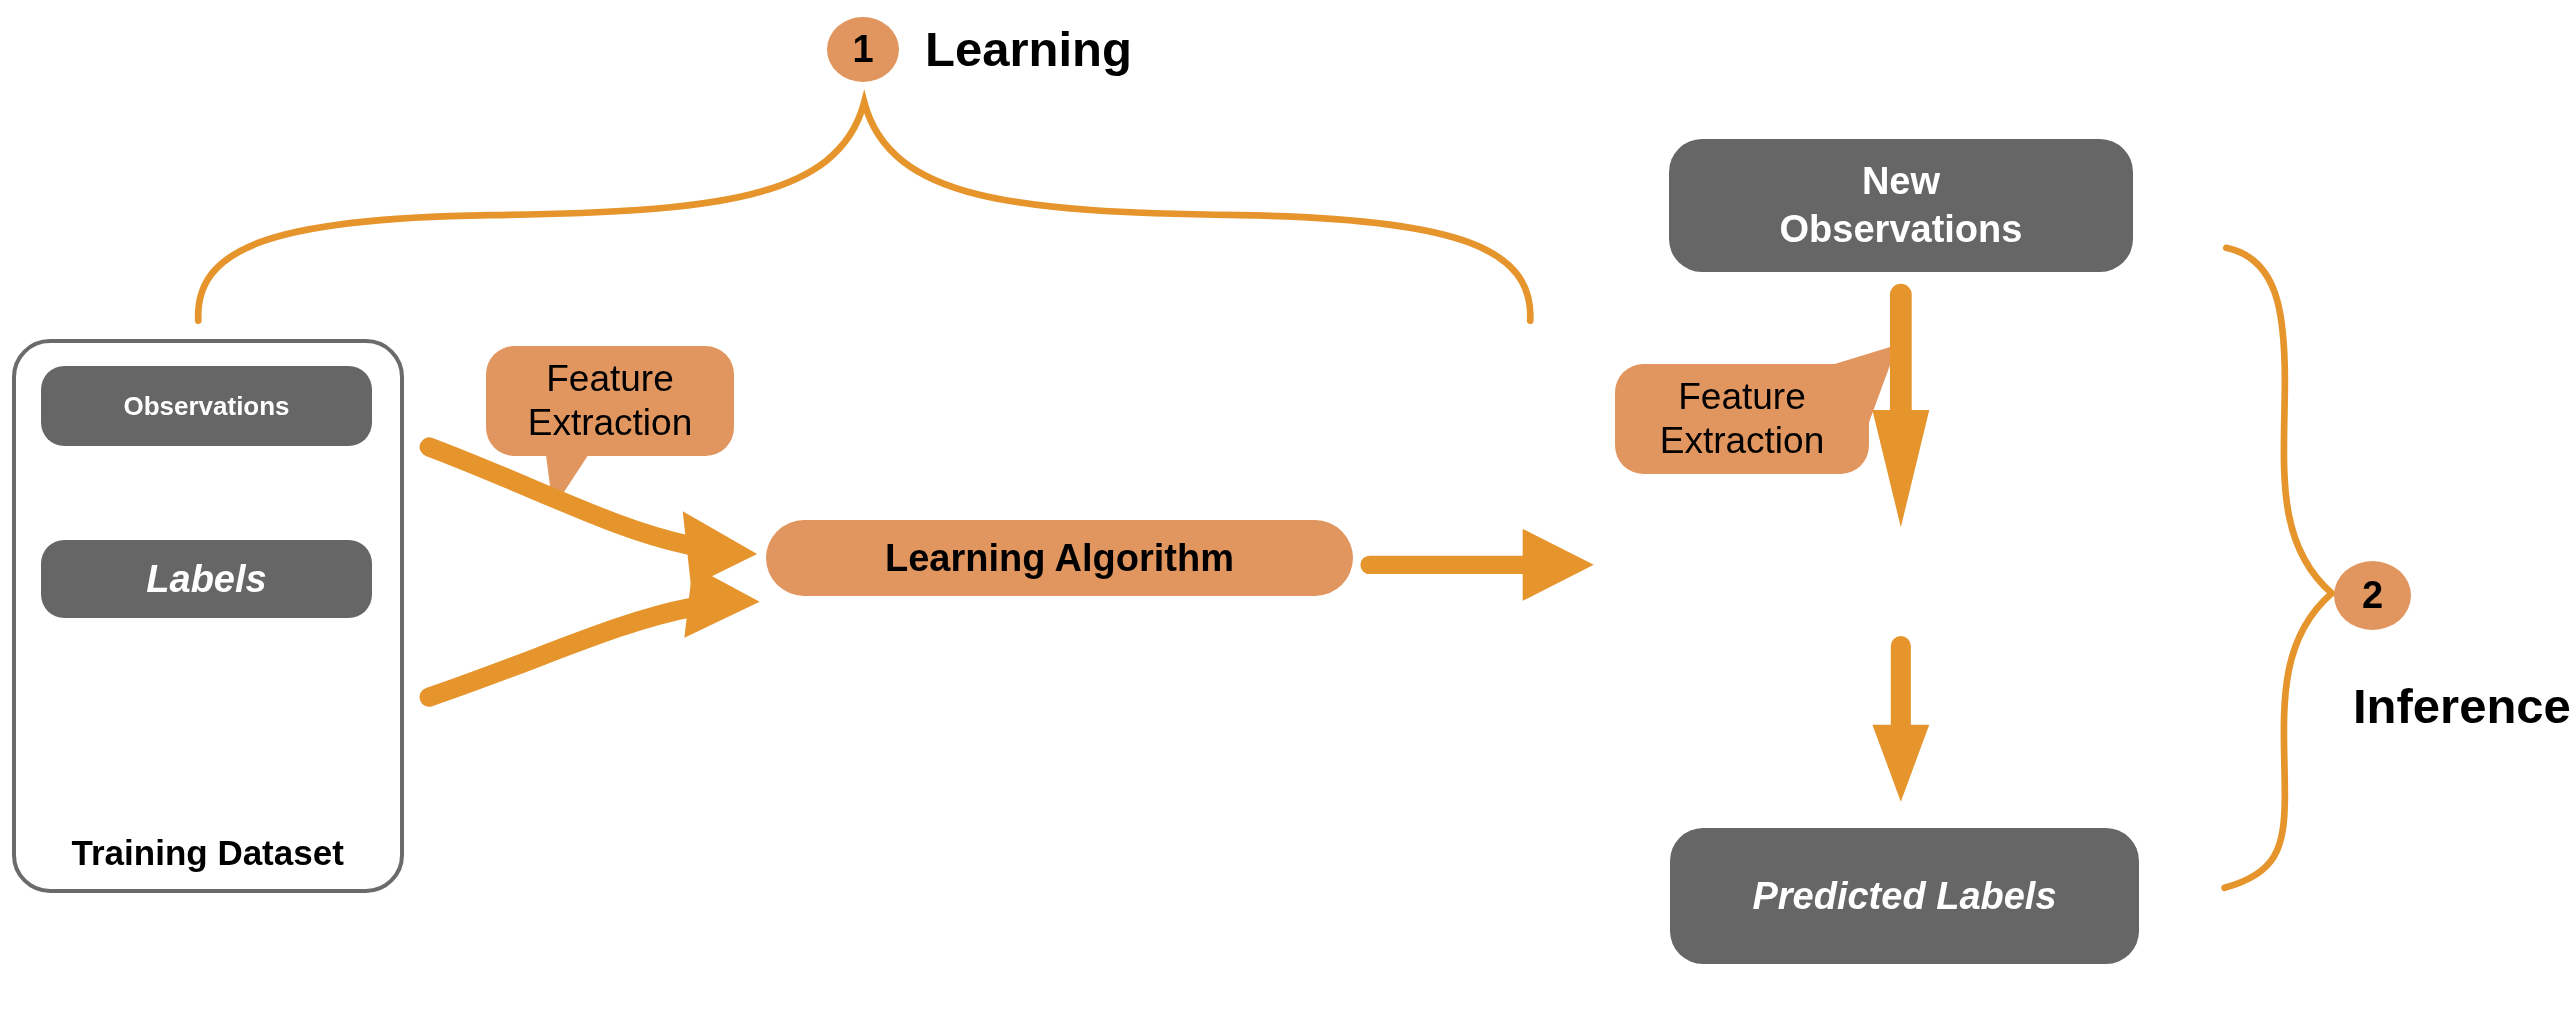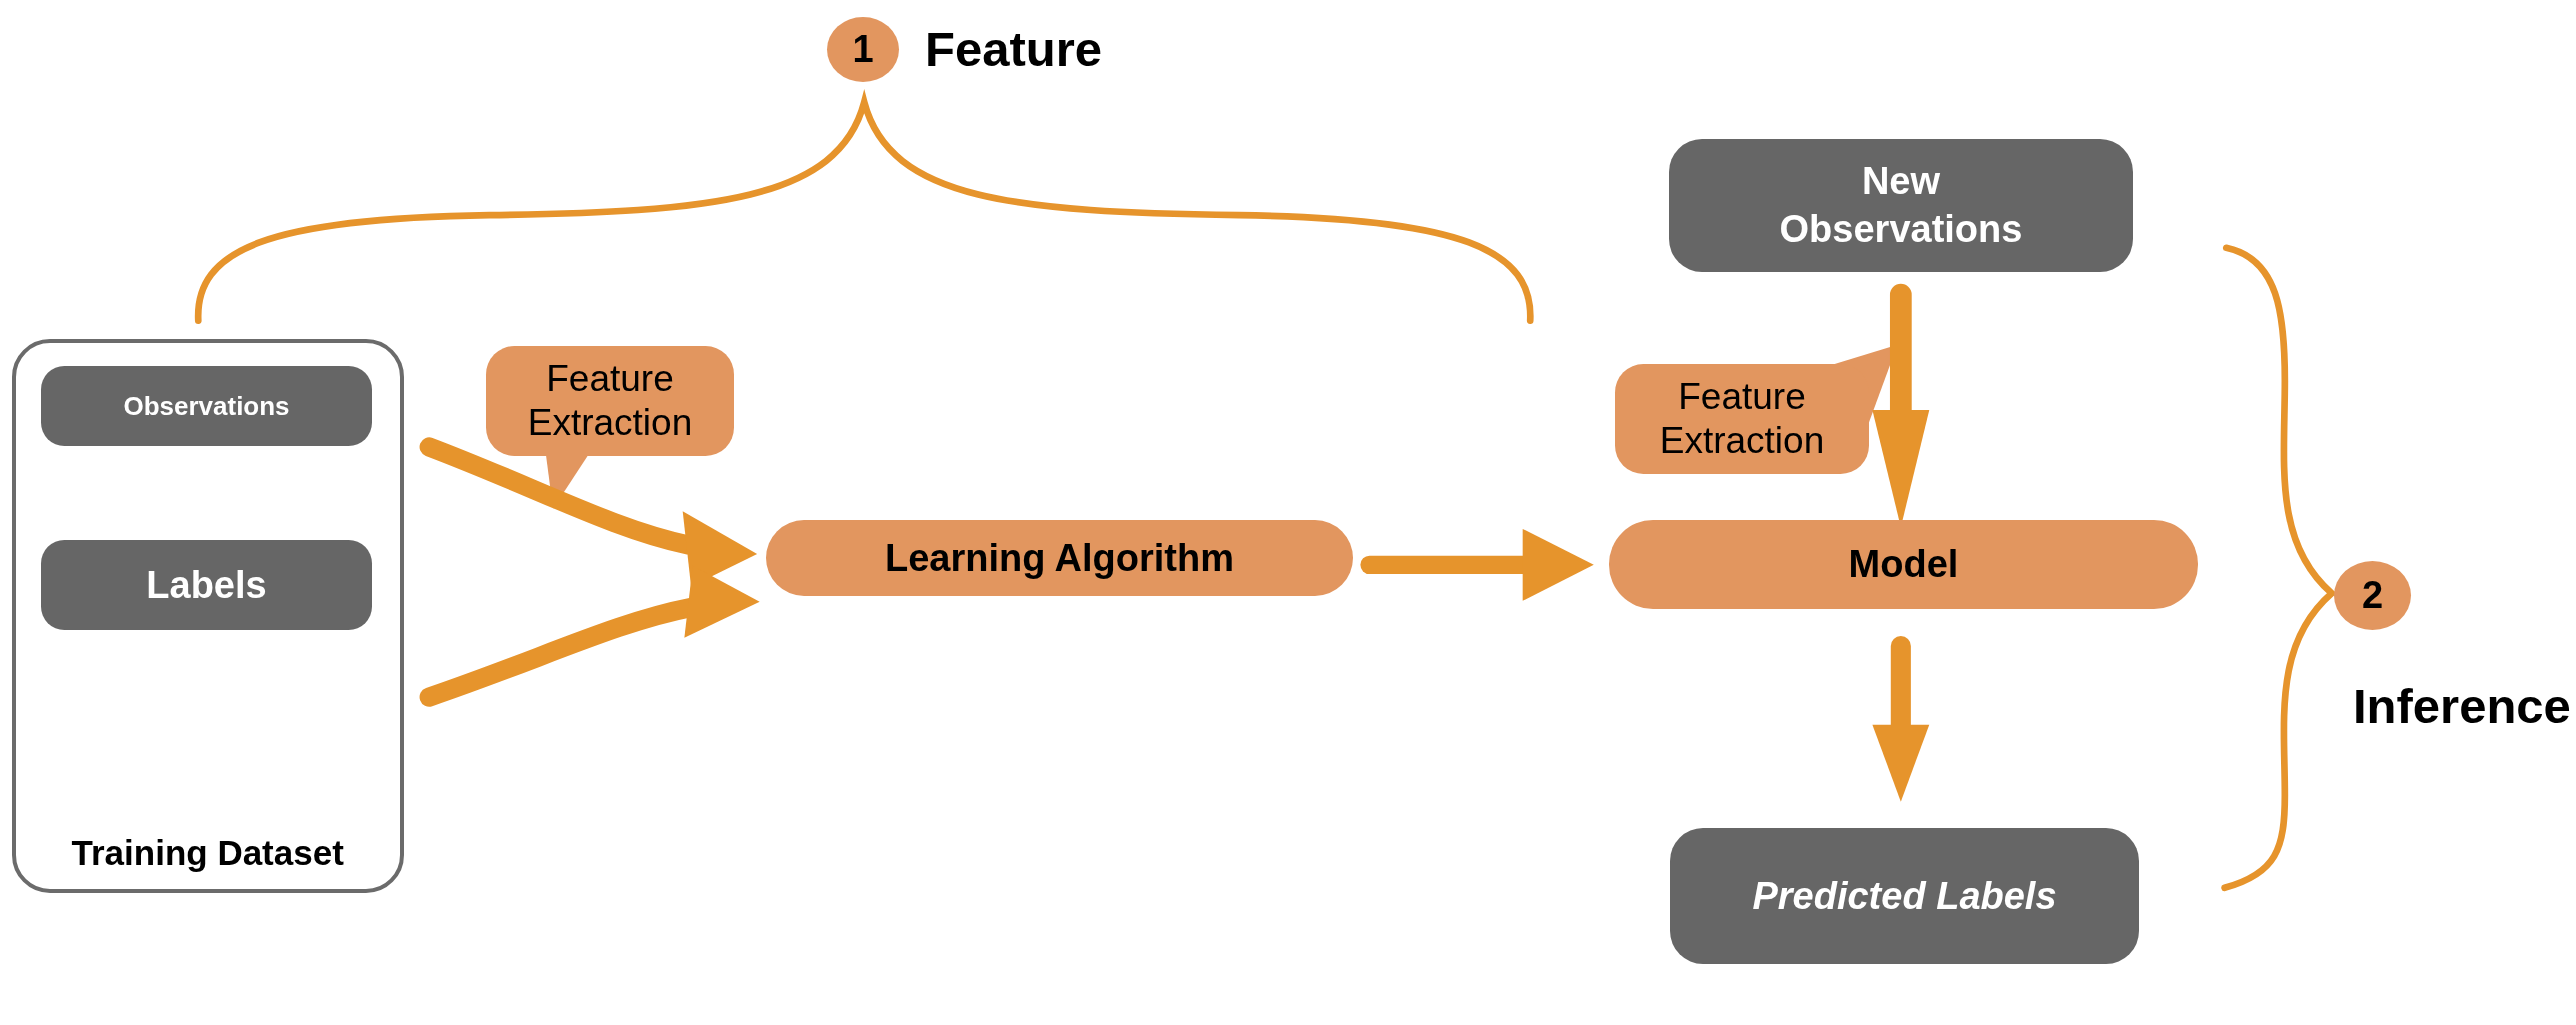--- a/index.html
+++ b/index.html
@@ -132,29 +132,29 @@
       <path class="arrow-shaft" style="stroke-width:24" d="M 2272 772 L 2272 872"></path>
       <polygon class="arrow-head" points="2272,958 2238,866 2306,866"></polygon>
     </g>
   </svg>
 
   <div class="layer nodes-layer">
 
     <div class="abs badge" style="left:827px;top:16.7px;width:72px;height:65px;">
       <span>1</span>
     </div>
-    <div class="abs section-title" style="left:925px;top:23.4px;line-height:52px;">Feature</div>
+    <div class="abs section-title" style="left:925px;top:23.4px;line-height:52px;">Learning</div>
 
     <div class="abs dataset-box" style="left:11.7px;top:339px;width:392px;height:554px;"></div>
 
     <div class="abs gray-node" style="left:41px;top:366px;width:331px;height:80px;border-radius:23.4px;font-size:26px;">
       <span class="node-label">Observations</span>
     </div>
 
-    <div class="abs gray-node" style="left:41px;top:540px;width:331px;height:90px;border-radius:23.4px;font-size:38px;">
+    <div class="abs gray-node" style="left:41px;top:540px;width:331px;height:78px;border-radius:23.4px;font-size:38px;font-style:italic;">
       <span class="node-label">Labels</span>
     </div>
 
     <div class="abs dataset-caption" style="left:11.7px;top:833px;width:392px;">Training Dataset</div>
 
     <div class="abs callout" style="left:486px;top:346px;width:248px;height:110px;border-radius:28.4px;font-size:37px;">
       <span class="node-label" style="width:201px;">Feature Extraction</span>
     </div>
 
     <div class="abs orange-node" style="left:766px;top:520px;width:587px;height:76px;border-radius:44px;font-size:38px;">
@@ -162,23 +162,20 @@
     </div>
 
     <div class="abs gray-node" style="left:1669px;top:139px;width:464px;height:133px;border-radius:33px;font-size:38px;line-height:1.25;">
       <span class="node-label" style="width:284px;">New Observations</span>
     </div>
 
     <div class="abs callout" style="left:1615px;top:364px;width:254px;height:110px;border-radius:28.4px;font-size:37px;">
       <span class="node-label" style="width:201px;">Feature Extraction</span>
     </div>
 
-    <div class="abs orange-node" style="left:1609px;top:520px;width:589px;height:89px;border-radius:44px;font-size:38px;">
-      <span class="node-label">Model</span>
-    </div>
 
     <div class="abs gray-node" style="left:1670px;top:828px;width:469px;height:136px;border-radius:33px;font-size:38px;font-style:italic;">
       <span class="node-label">Predicted Labels</span>
     </div>
 
     <div class="abs badge" style="left:2334px;top:561px;width:77px;height:69px;">
       <span>2</span>
     </div>
     <div class="abs section-title" style="left:2353px;top:666px;line-height:52px;margin-top:14px;">Inference</div>
 

